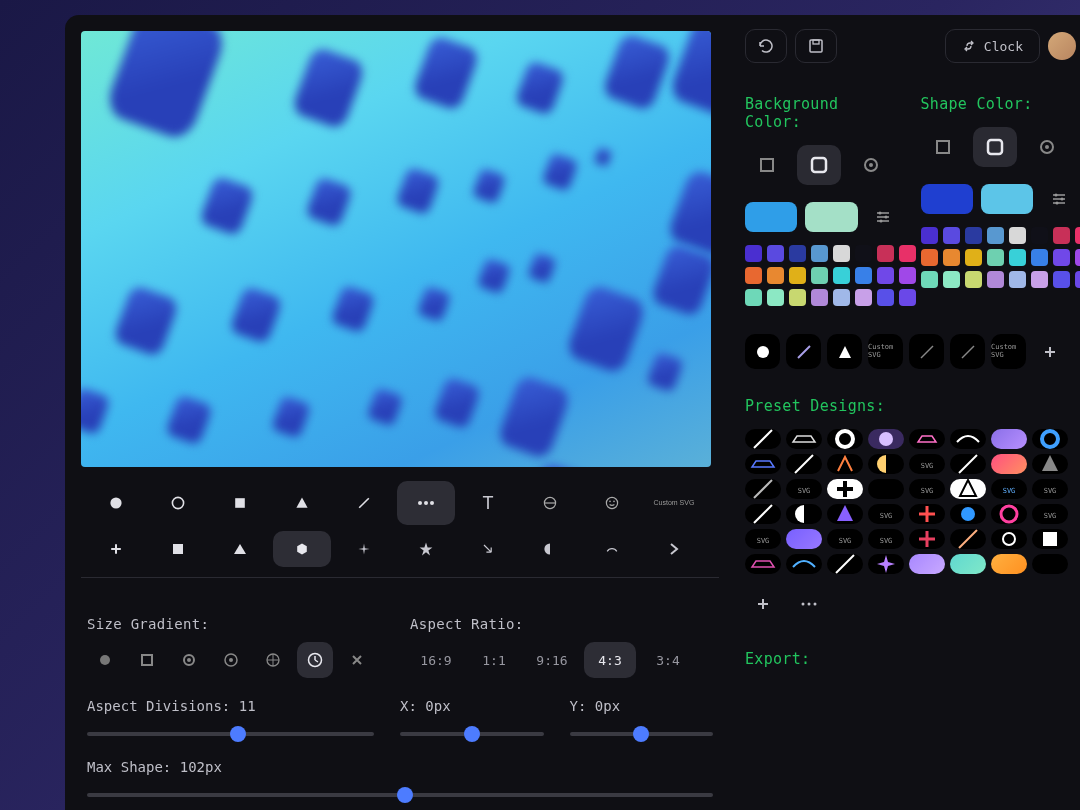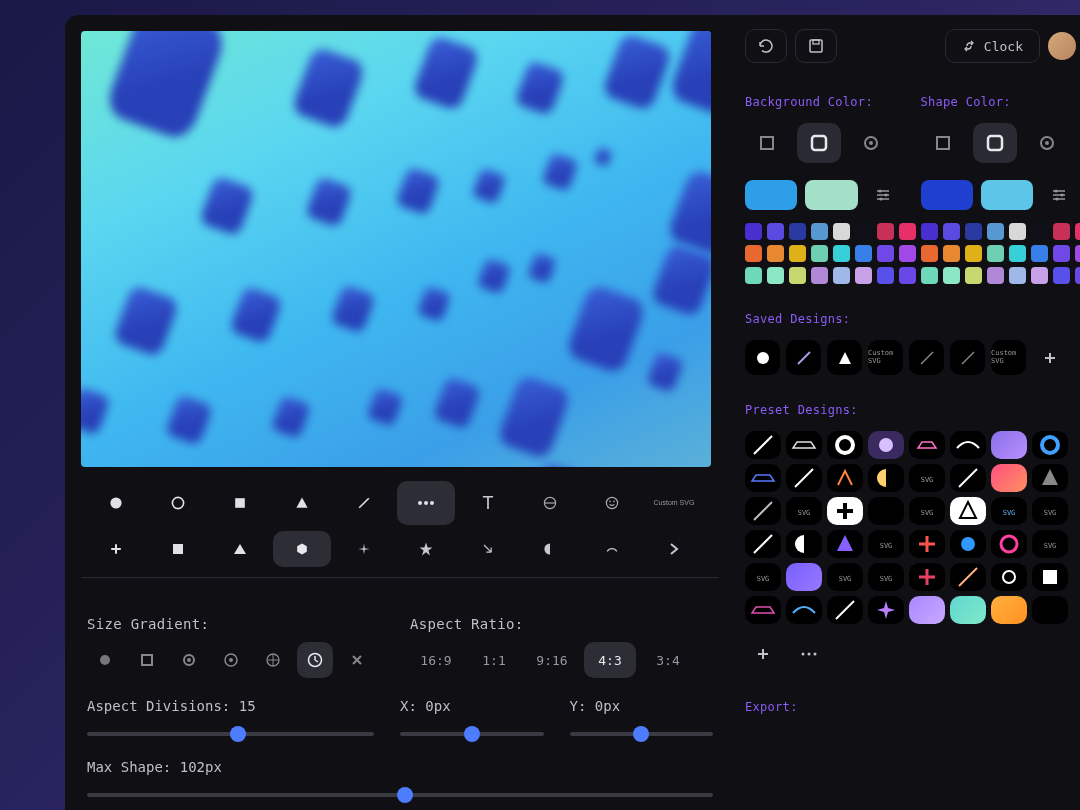--- a/index.html
+++ b/index.html
@@ -28,33 +28,33 @@
 .slider{width:100%;-webkit-appearance:none;height:4px;background:#3a3a42;border-radius:2px;outline:none}
 .slider::-webkit-slider-thumb{-webkit-appearance:none;width:16px;height:16px;background:#4d7cff;border-radius:50%;cursor:pointer}
 .slider::-moz-range-thumb{width:16px;height:16px;background:#4d7cff;border-radius:50%;border:none;cursor:pointer}
 .sidebar{flex:1;padding:14px 4px 0 18px;overflow:hidden}
 .top-bar{display:flex;align-items:center;gap:8px;margin-bottom:32px}
 .icon-btn{width:42px;height:34px;border:1px solid #2a2a32;background:transparent;border-radius:10px;display:flex;align-items:center;justify-content:center;cursor:pointer;color:#c0c0c8}
 .share-btn{padding:0 16px;height:34px;border:1px solid #2a2a32;background:transparent;border-radius:10px;display:flex;align-items:center;gap:8px;cursor:pointer;color:#c0c0c8;font-family:inherit;font-size:13px}
 .avatar{width:28px;height:28px;border-radius:50%;background:linear-gradient(135deg,#d4a878 0%,#b88560 100%)}
 .color-section{display:flex;gap:20px}
 .color-col{flex:1;min-width:0}
-.section-label{font-size:12px;color:#8b5cf6;margin-bottom:14px;letter-spacing:.3px}
+.section-label{font-size:15px;color:#22c55e;margin-bottom:14px;letter-spacing:.3px}
 .fill-type-row{display:flex;gap:8px;margin-bottom:14px}
 .fill-btn{width:44px;height:40px;border:none;background:transparent;border-radius:10px;display:flex;align-items:center;justify-content:center;cursor:pointer}
 .fill-btn.sel{background:#2a2a32}
 .swatch-row{display:flex;gap:8px;align-items:center;margin-bottom:10px}
 .swatch-big{width:54px;height:30px;border-radius:8px;cursor:pointer}
 .palette{display:grid;grid-template-columns:repeat(8,1fr);gap:5px}
 .sw{width:17px;height:17px;border-radius:4px;cursor:pointer}
 .section{margin-top:28px}
 .design-row{display:flex;gap:6px;flex-wrap:wrap}
 .design-tile{width:35px;height:35px;background:#000;border-radius:10px;display:flex;align-items:center;justify-content:center;cursor:pointer;font-size:8px;color:#888;line-height:1}
 .preset-grid{display:grid;grid-template-columns:repeat(8,36px);gap:5px}
-.preset-tile{width:36px;height:28px;background:#000;border-radius:10px;display:flex;align-items:center;justify-content:center;cursor:pointer;overflow:hidden}
+.preset-tile{width:36px;height:20px;background:#000;border-radius:10px;display:flex;align-items:center;justify-content:center;cursor:pointer;overflow:hidden}
 .more-row{display:flex;gap:10px;margin-top:12px}
 .txt-xs{font-size:7px;color:#999;text-align:left;line-height:1.1}
 .icon-svg{width:16px;height:16px}
 .sep-line{height:1px;background:#2a2a32;margin:10px 0}
 .spacer{flex:1}
 </style>
 </head>
 <body>
 
 <div class="app">
@@ -257,21 +257,21 @@
               <button class="ratio-btn">1:1</button>
               <button class="ratio-btn">9:16</button>
               <button class="ratio-btn sel">4:3</button>
               <button class="ratio-btn">3:4</button>
             </div>
         </div>
       </div>
 
       <div class="slider-row">
         <div class="slider-block">
-          <div class="slider-label"><span>Aspect Divisions:</span> <span>15</span></div>
+          <div class="slider-label"><span>Aspect Divisions:</span> <span>11</span></div>
           <input type="range" class="slider" min="1" max="20" value="11" style="">
         </div>
         <div class="slider-block" style="flex:0.5">
           <div class="slider-label"><span>X:</span> <span>0px</span></div>
           <input type="range" class="slider" min="-100" max="100" value="0" style="">
         </div>
         <div class="slider-block" style="flex:0.5">
           <div class="slider-label"><span>Y:</span> <span>0px</span></div>
           <input type="range" class="slider" min="-100" max="100" value="0" style="">
         </div>
@@ -425,21 +425,20 @@
             <div class="sw" style="background: rgb(176, 136, 216);"></div>
             <div class="sw" style="background: rgb(160, 184, 232);"></div>
             <div class="sw" style="background: rgb(200, 160, 232);"></div>
             <div class="sw" style="background: rgb(88, 80, 232);"></div>
             <div class="sw" style="background: rgb(106, 72, 232);"></div>
           </div>
       </div>
     </div>
 
     <div class="section">
-      <div class="section-label">Saved Designs:</div>
       <div class="design-row">
         <div class="design-tile">
             <svg width="16" height="16">
               <circle cx="8" cy="8" r="6" fill="#fff"></circle>
             </svg>
           </div>
         <div class="design-tile">
             <svg width="20" height="20">
               <line x1="4" y1="16" x2="16" y2="4" stroke="#a89fe8" stroke-width="2"></line>
             </svg>

